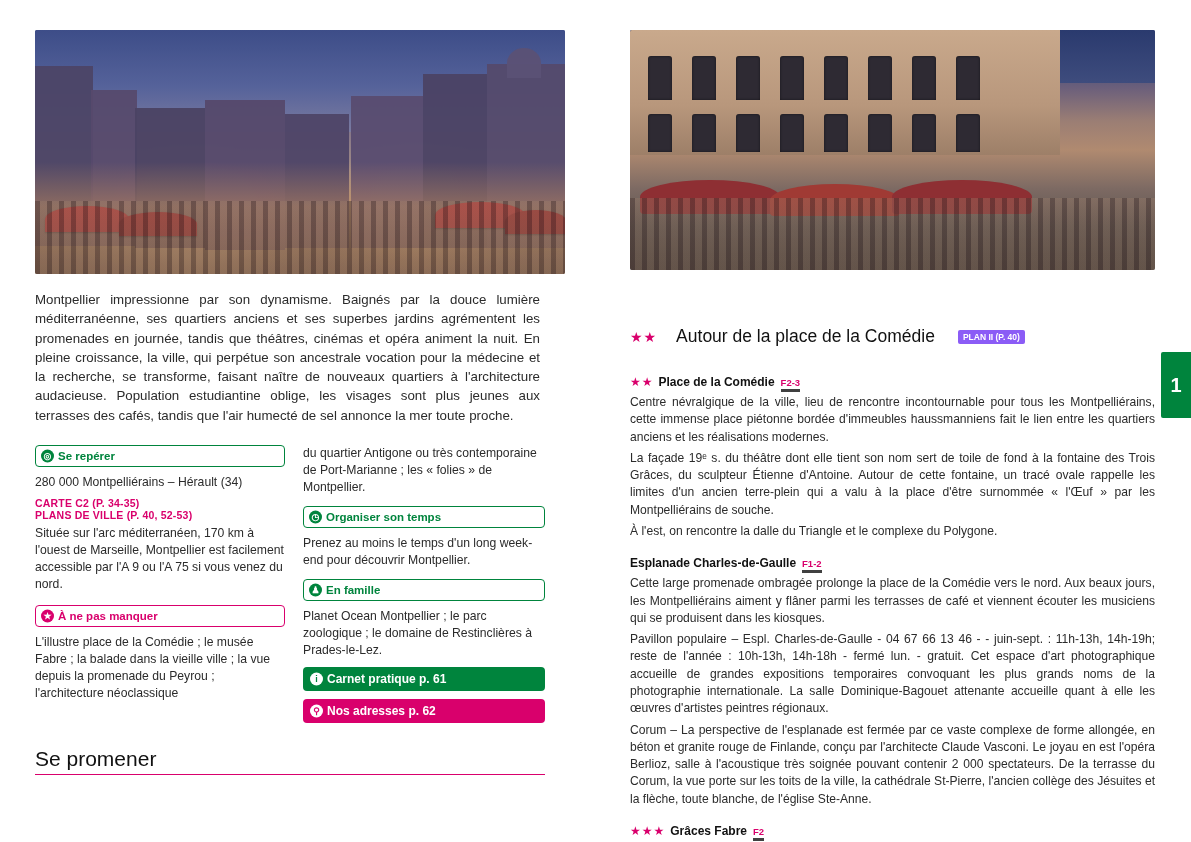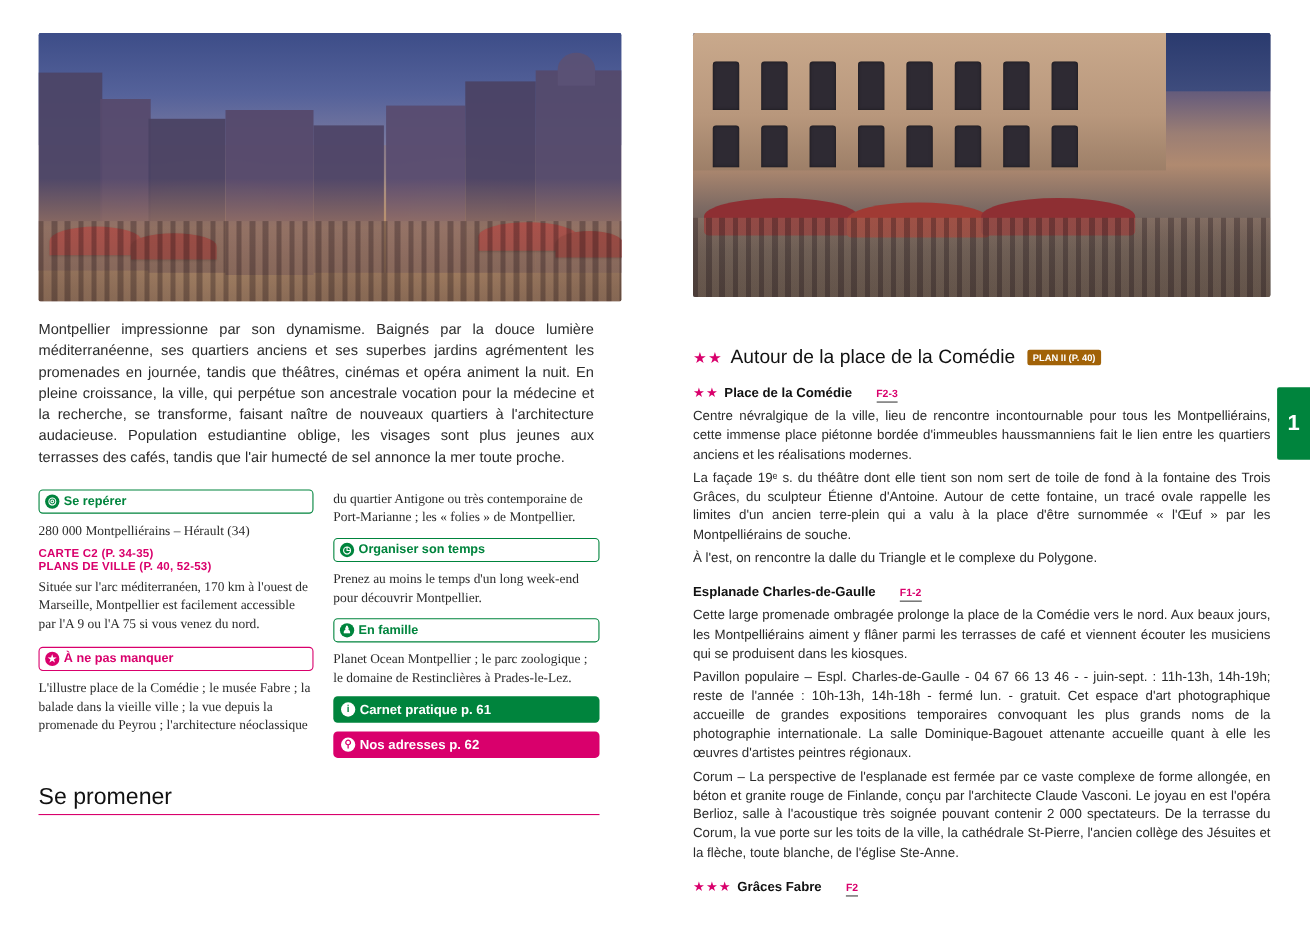--- a/index.html
+++ b/index.html
@@ -99,21 +99,21 @@
     position:relative; display:block; margin-bottom:7px;
   }
   .tagbox .tico {
     position:absolute; left:5px; top:50%; transform:translateY(-50%);
     width:13px; height:13px; border-radius:50%; background:#00843d; color:#fff;
     font-size:9px; line-height:13px; text-align:center; font-weight:bold;
   }
   .tagbox.pink { border-color:#d9006c; color:#d9006c; }
   .tagbox.pink .tico { background:#d9006c; }
 
-  .smalltext { font-size:12.2px; line-height:1.4; color:#2b2b2b;font-family:Liberation Serif, serif; }
+  .smalltext { font-size:12.2px; line-height:1.4; color:#2b2b2b; }
   .pinkline { color:#d9006c; font-size:10.5px; font-weight:bold; letter-spacing:0.2px; }
 
   .fullbar {
     display:block; border-radius:4px; color:#fff; font-weight:bold;
     font-size:12px; padding:5px 8px 5px 24px; position:relative; margin-top:8px;
   }
   .fullbar .tico {
     position:absolute; left:7px; top:50%; transform:translateY(-50%);
     width:13px; height:13px; border-radius:50%; background:#fff; font-size:9px;
     line-height:13px; text-align:center; font-weight:bold;
@@ -128,33 +128,33 @@
     padding-bottom:3px; display:flex; align-items:flex-end; justify-content:space-between;
   }
   .section-head h2 { margin:0; font-size:21px; font-weight:normal; color:#111; }
 
   
   .right-col { position:absolute; left:630px; top:30px; width:525px; }
   .right-col .photo { width:525px; height:240px; }
 
   .rhead { margin-top:44px; display:flex; align-items:baseline; gap:7px; }
   .stars-2 { color:#d9006c; font-size:14px; letter-spacing:1px; }
-  .rhead h2 { margin:0; font-size:17.5px; font-weight:normal; color:#111; }
+  .rhead h2 { margin:12px; font-size:17.5px; font-weight:normal; color:#111; }
   .planlabel {
-    background:#a16207; color:#fff; font-size:8.5px; font-weight:bold;
+    background:#8b5cf6; color:#fff; font-size:8.5px; font-weight:bold;
     padding:2px 5px; border-radius:2px; margin-left:4px; position:relative; top:-2px;
   }
 
   .sub { margin-top:13px; }
   .sub h3 { margin:0; display:inline; font-size:12px; font-weight:bold; color:#111; }
   .sub .s2 { color:#d9006c; font-size:12px; letter-spacing:1px; margin-right:5px; }
   .sub .s3 { color:#d9006c; font-size:12px; letter-spacing:1px; margin-right:5px; }
   .gridref {
-    color:#d9006c; font-size:9.5px; font-weight:bold; margin-left:22px;
-    border-bottom:1px solid #404040; padding-bottom:1px;
+    color:#d9006c; font-size:9.5px; font-weight:bold; margin-left:6px;
+    border-bottom:3px solid #404040; padding-bottom:1px;
   }
   .rtext { font-size:12.1px; line-height:1.43; text-align:justify; margin-top:4px; color:#2b2b2b; }
 
   .tab {
     position:absolute; right:0; top:352px; width:30px; height:66px;
     background:#00843d; color:#fff; font-size:20px; font-weight:bold;
     display:flex; align-items:center; justify-content:center; border-radius:2px 0 0 2px;
   }
 </style>
 </head>

